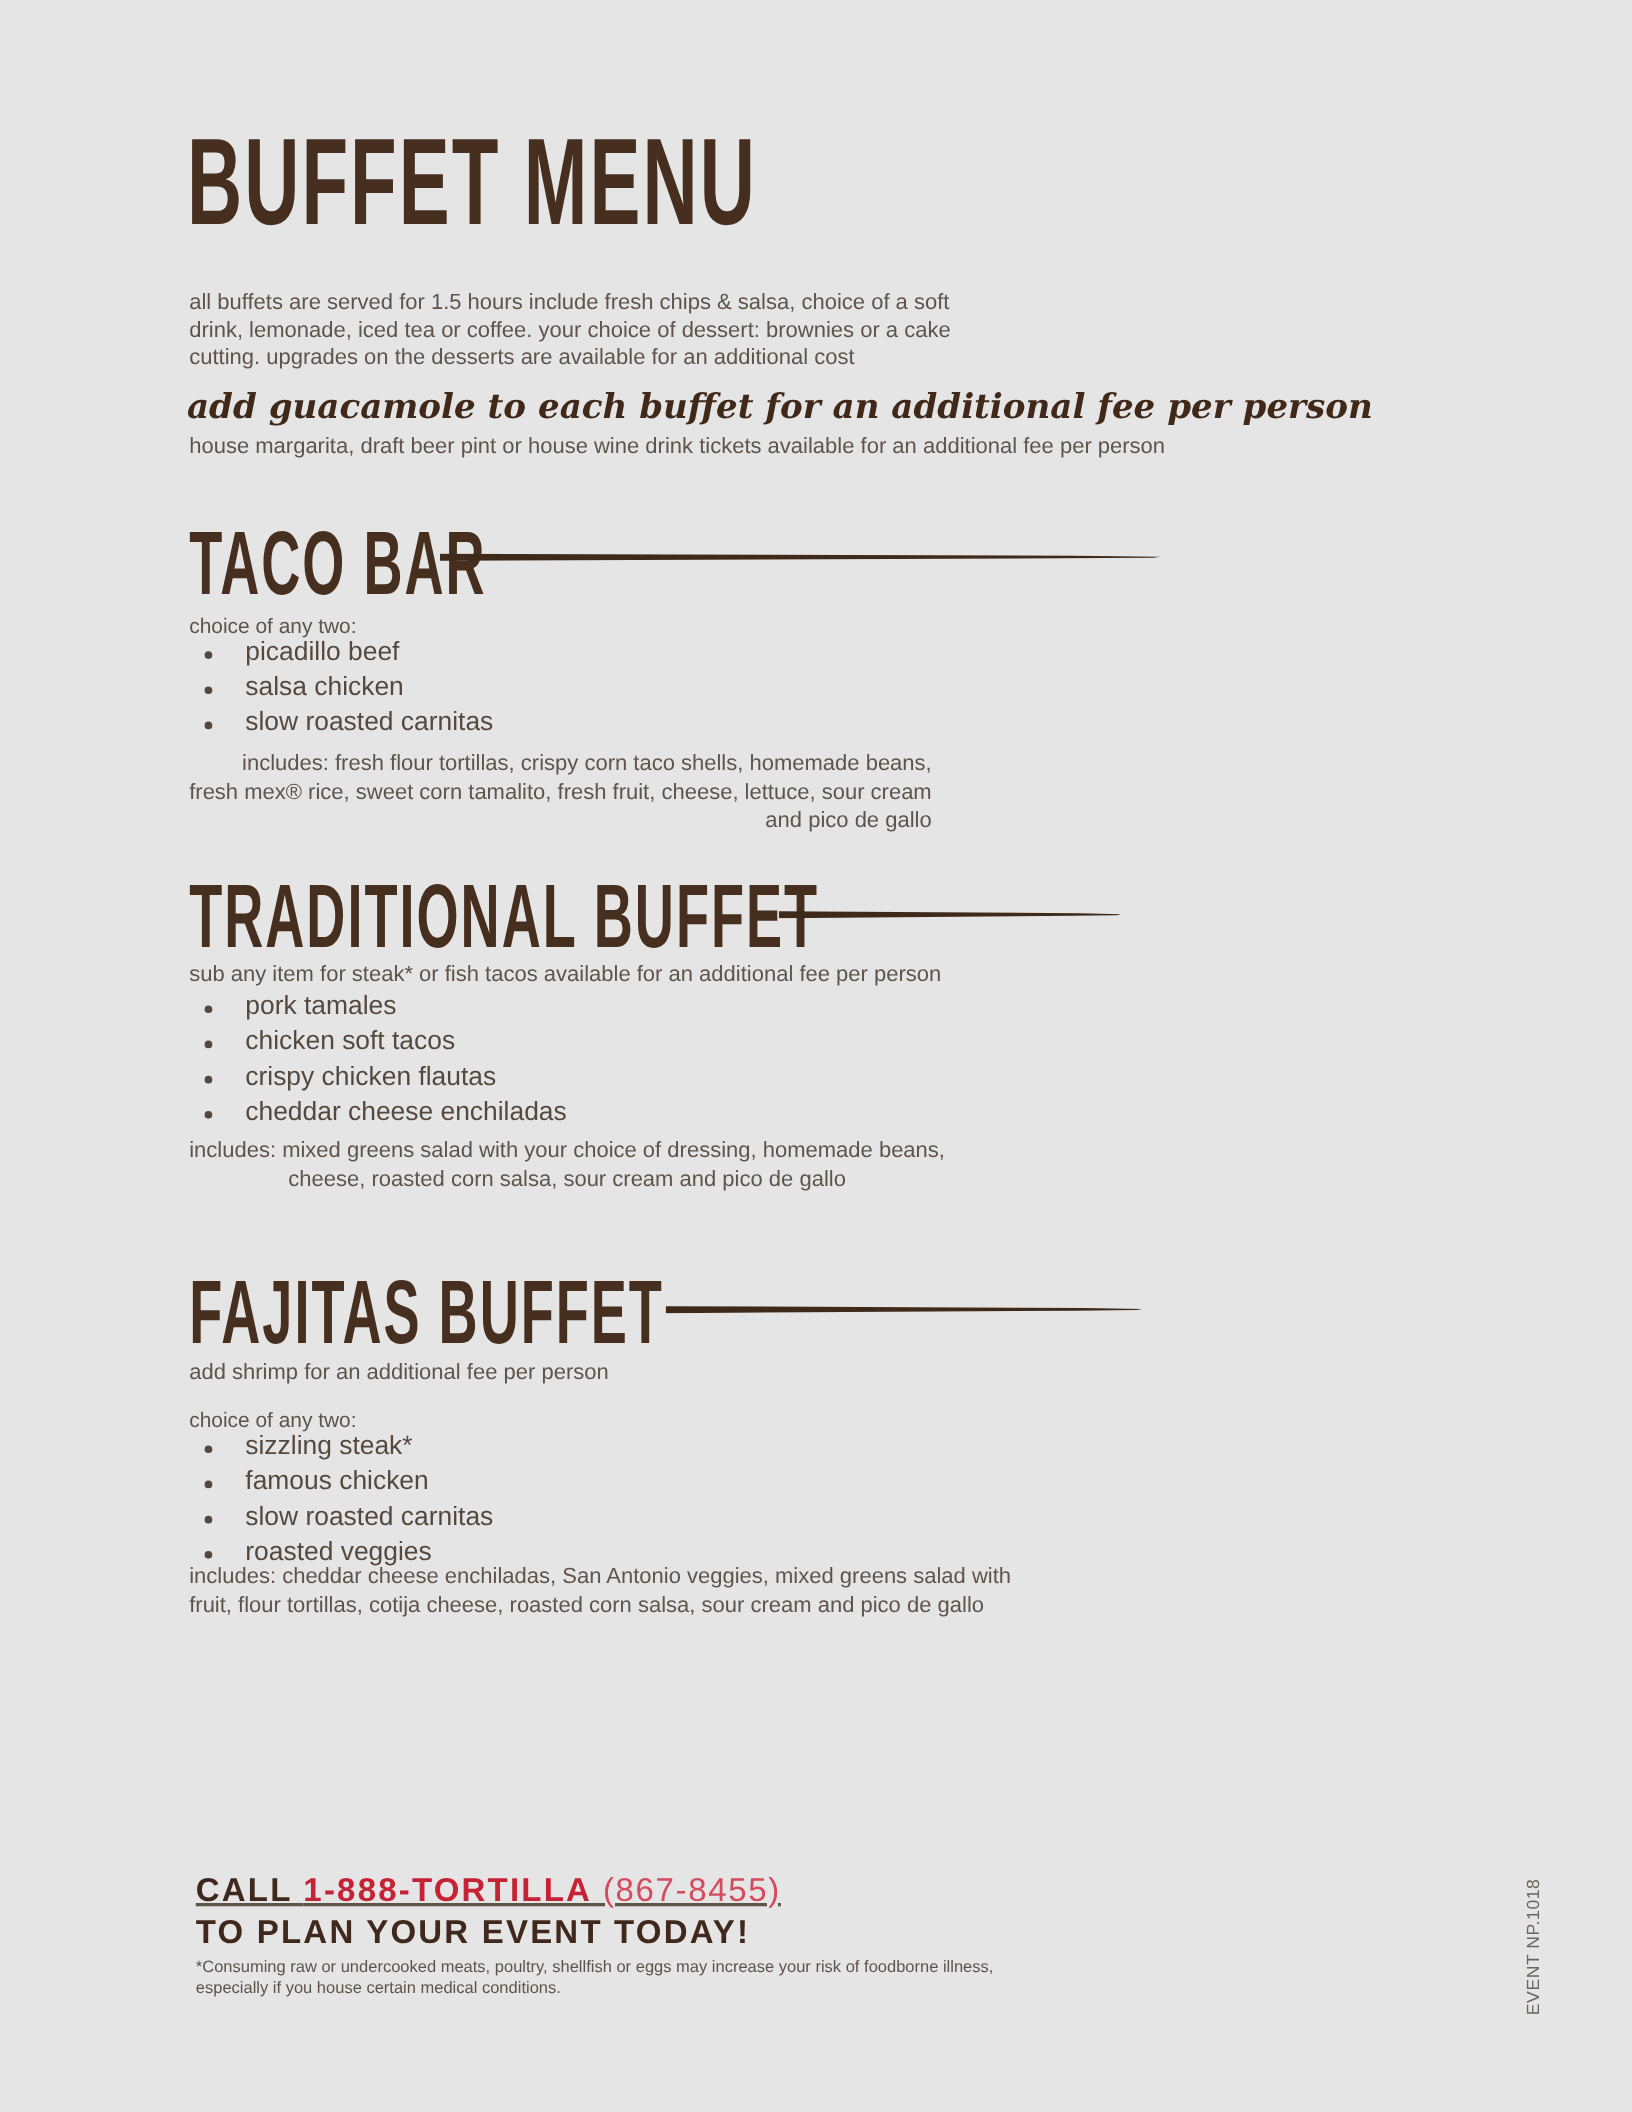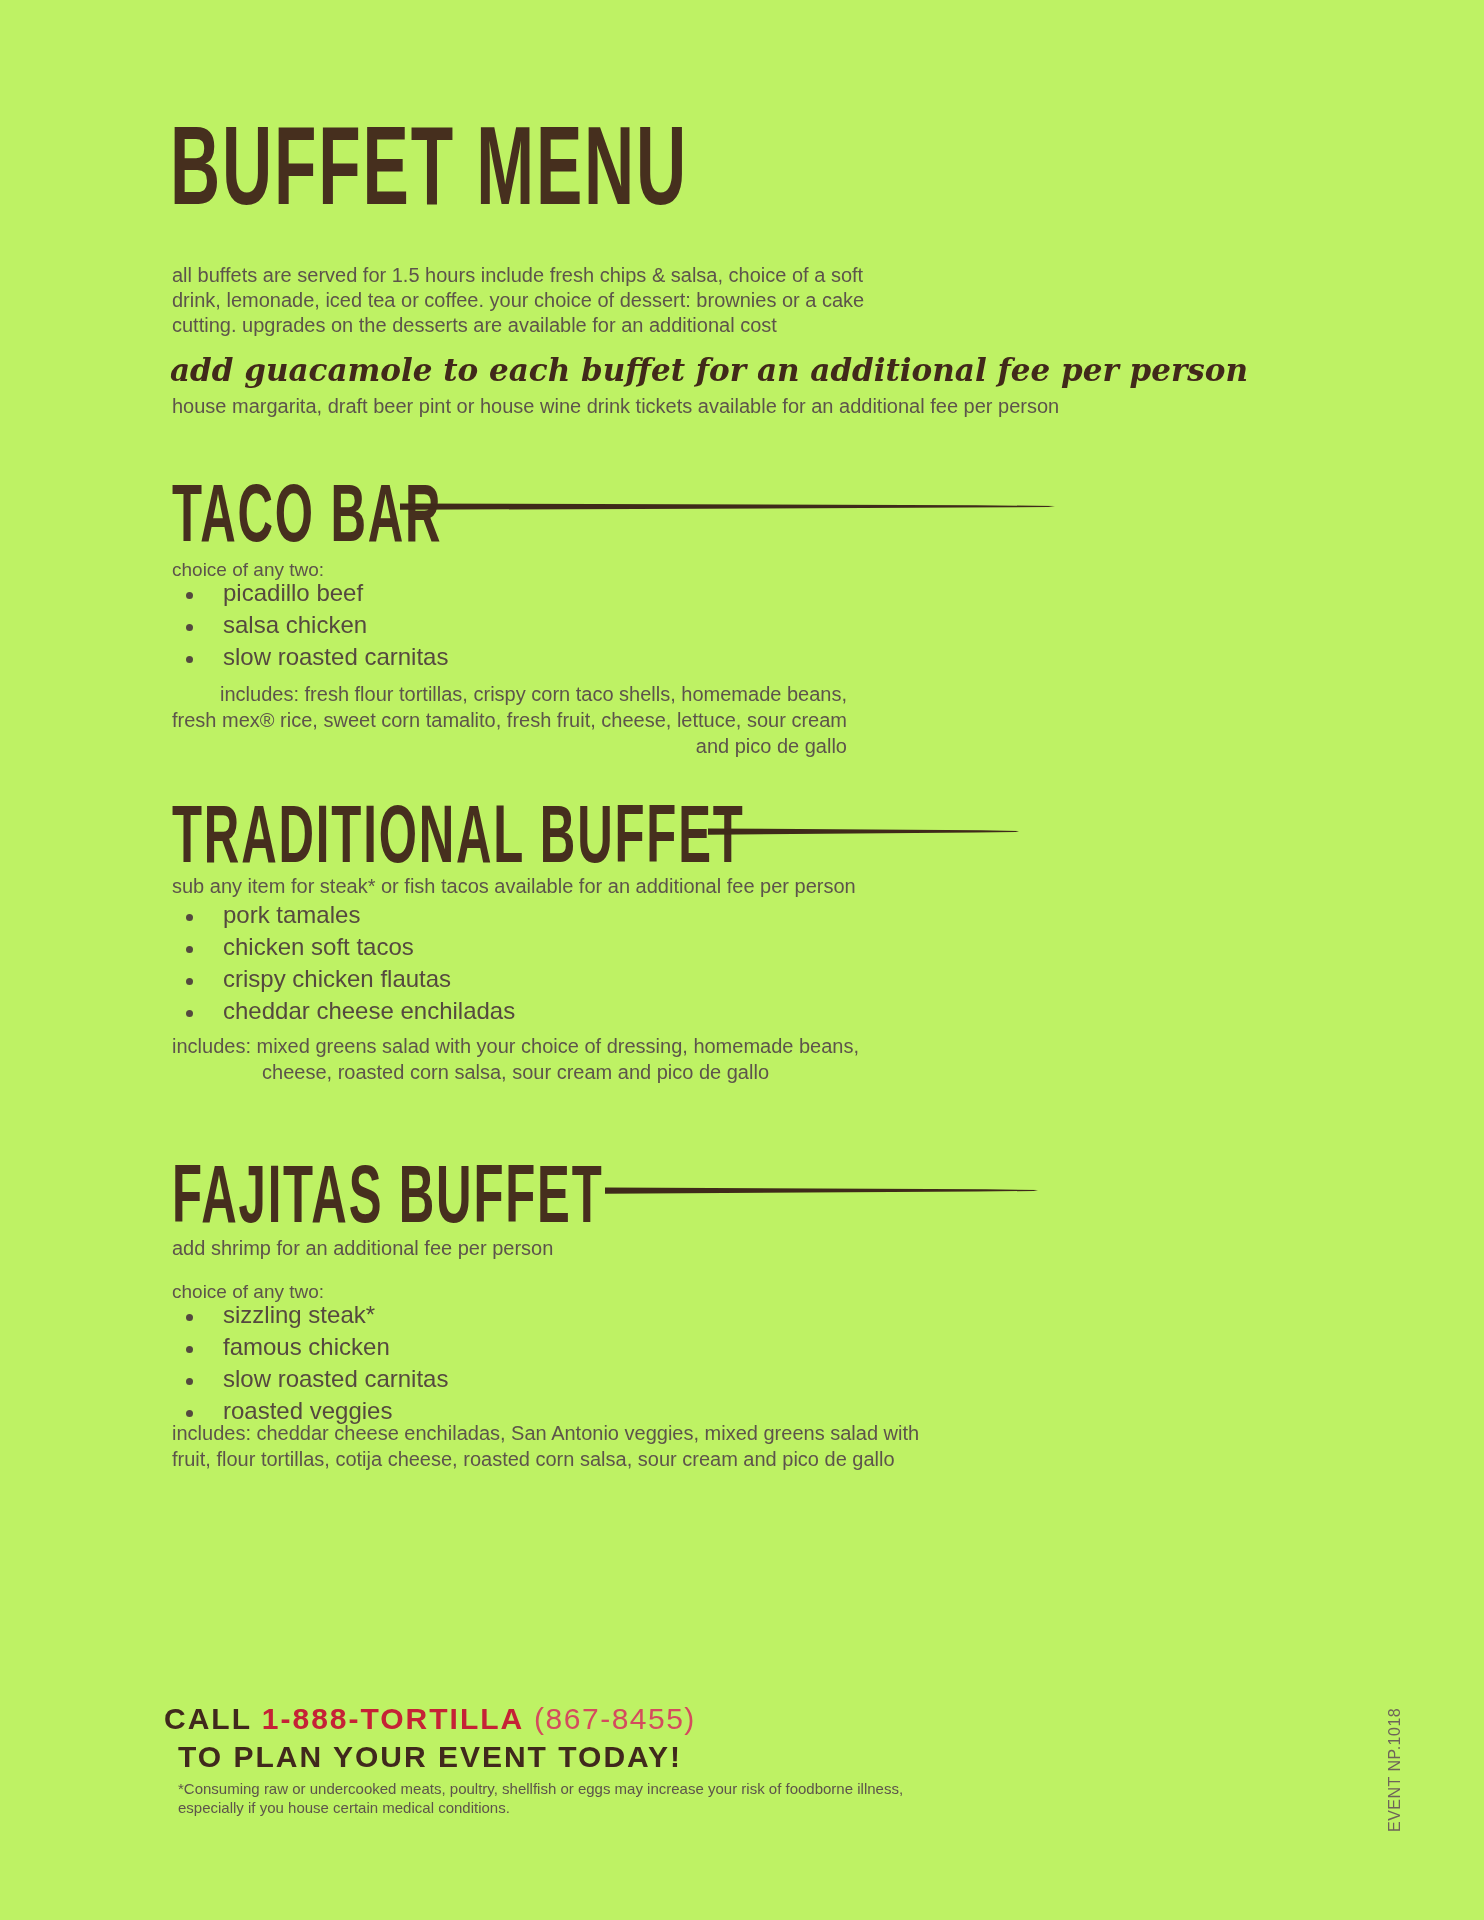--- a/index.html
+++ b/index.html
@@ -1,21 +1,21 @@
 <!DOCTYPE html>
 <html><head>
 <meta charset="utf-8">
 <style>
   * { margin: 0; padding: 0; box-sizing: border-box; }
   html, body { background: #ffffff; }
   .page {
     position: relative;
     width: 1484px;
     height: 1920px;
-    background: #bef264;
+    background: #e5e5e5;
     overflow: hidden;
     font-family: "Liberation Sans", sans-serif;
     color: #5d544b;
   }
   .abs { position: absolute; }
 
   
   .stamp {
     font-family: "Liberation Sans", sans-serif;
     font-weight: bold;
@@ -208,21 +208,21 @@
         <span class="dot"></span>
         <span>roasted veggies</span>
       </li>
   </ul>
 
   <div class="abs includes" style="left:172px; top:1420px;">
     <div>includes: cheddar cheese enchiladas, San Antonio veggies, mixed greens salad with</div>
     <div>fruit, flour tortillas, cotija cheese, roasted corn salsa, sour cream and pico de gallo</div>
   </div>
 
-  <div class="abs call-line" style="left:164px; top:1702px;">
+  <div class="abs call-line" style="left:178px; top:1702px;text-decoration:underline;">
     <span class="call-prefix">CALL </span><span class="phone-red">1-888-TORTILLA</span><span class="phone-paren"> (867-8455)</span>
   </div>
   <div class="abs call-line2" style="left:178px; top:1740px;">TO PLAN YOUR EVENT TODAY!</div>
 
   <div class="abs disclaimer" style="left:178px; top:1779px;">
     <div>*Consuming raw or undercooked meats, poultry, shellfish or eggs may increase your risk of foodborne illness,</div>
     <div>especially if you house certain medical conditions.</div>
   </div>
 
   <div class="doc-code">EVENT NP.1018</div>

